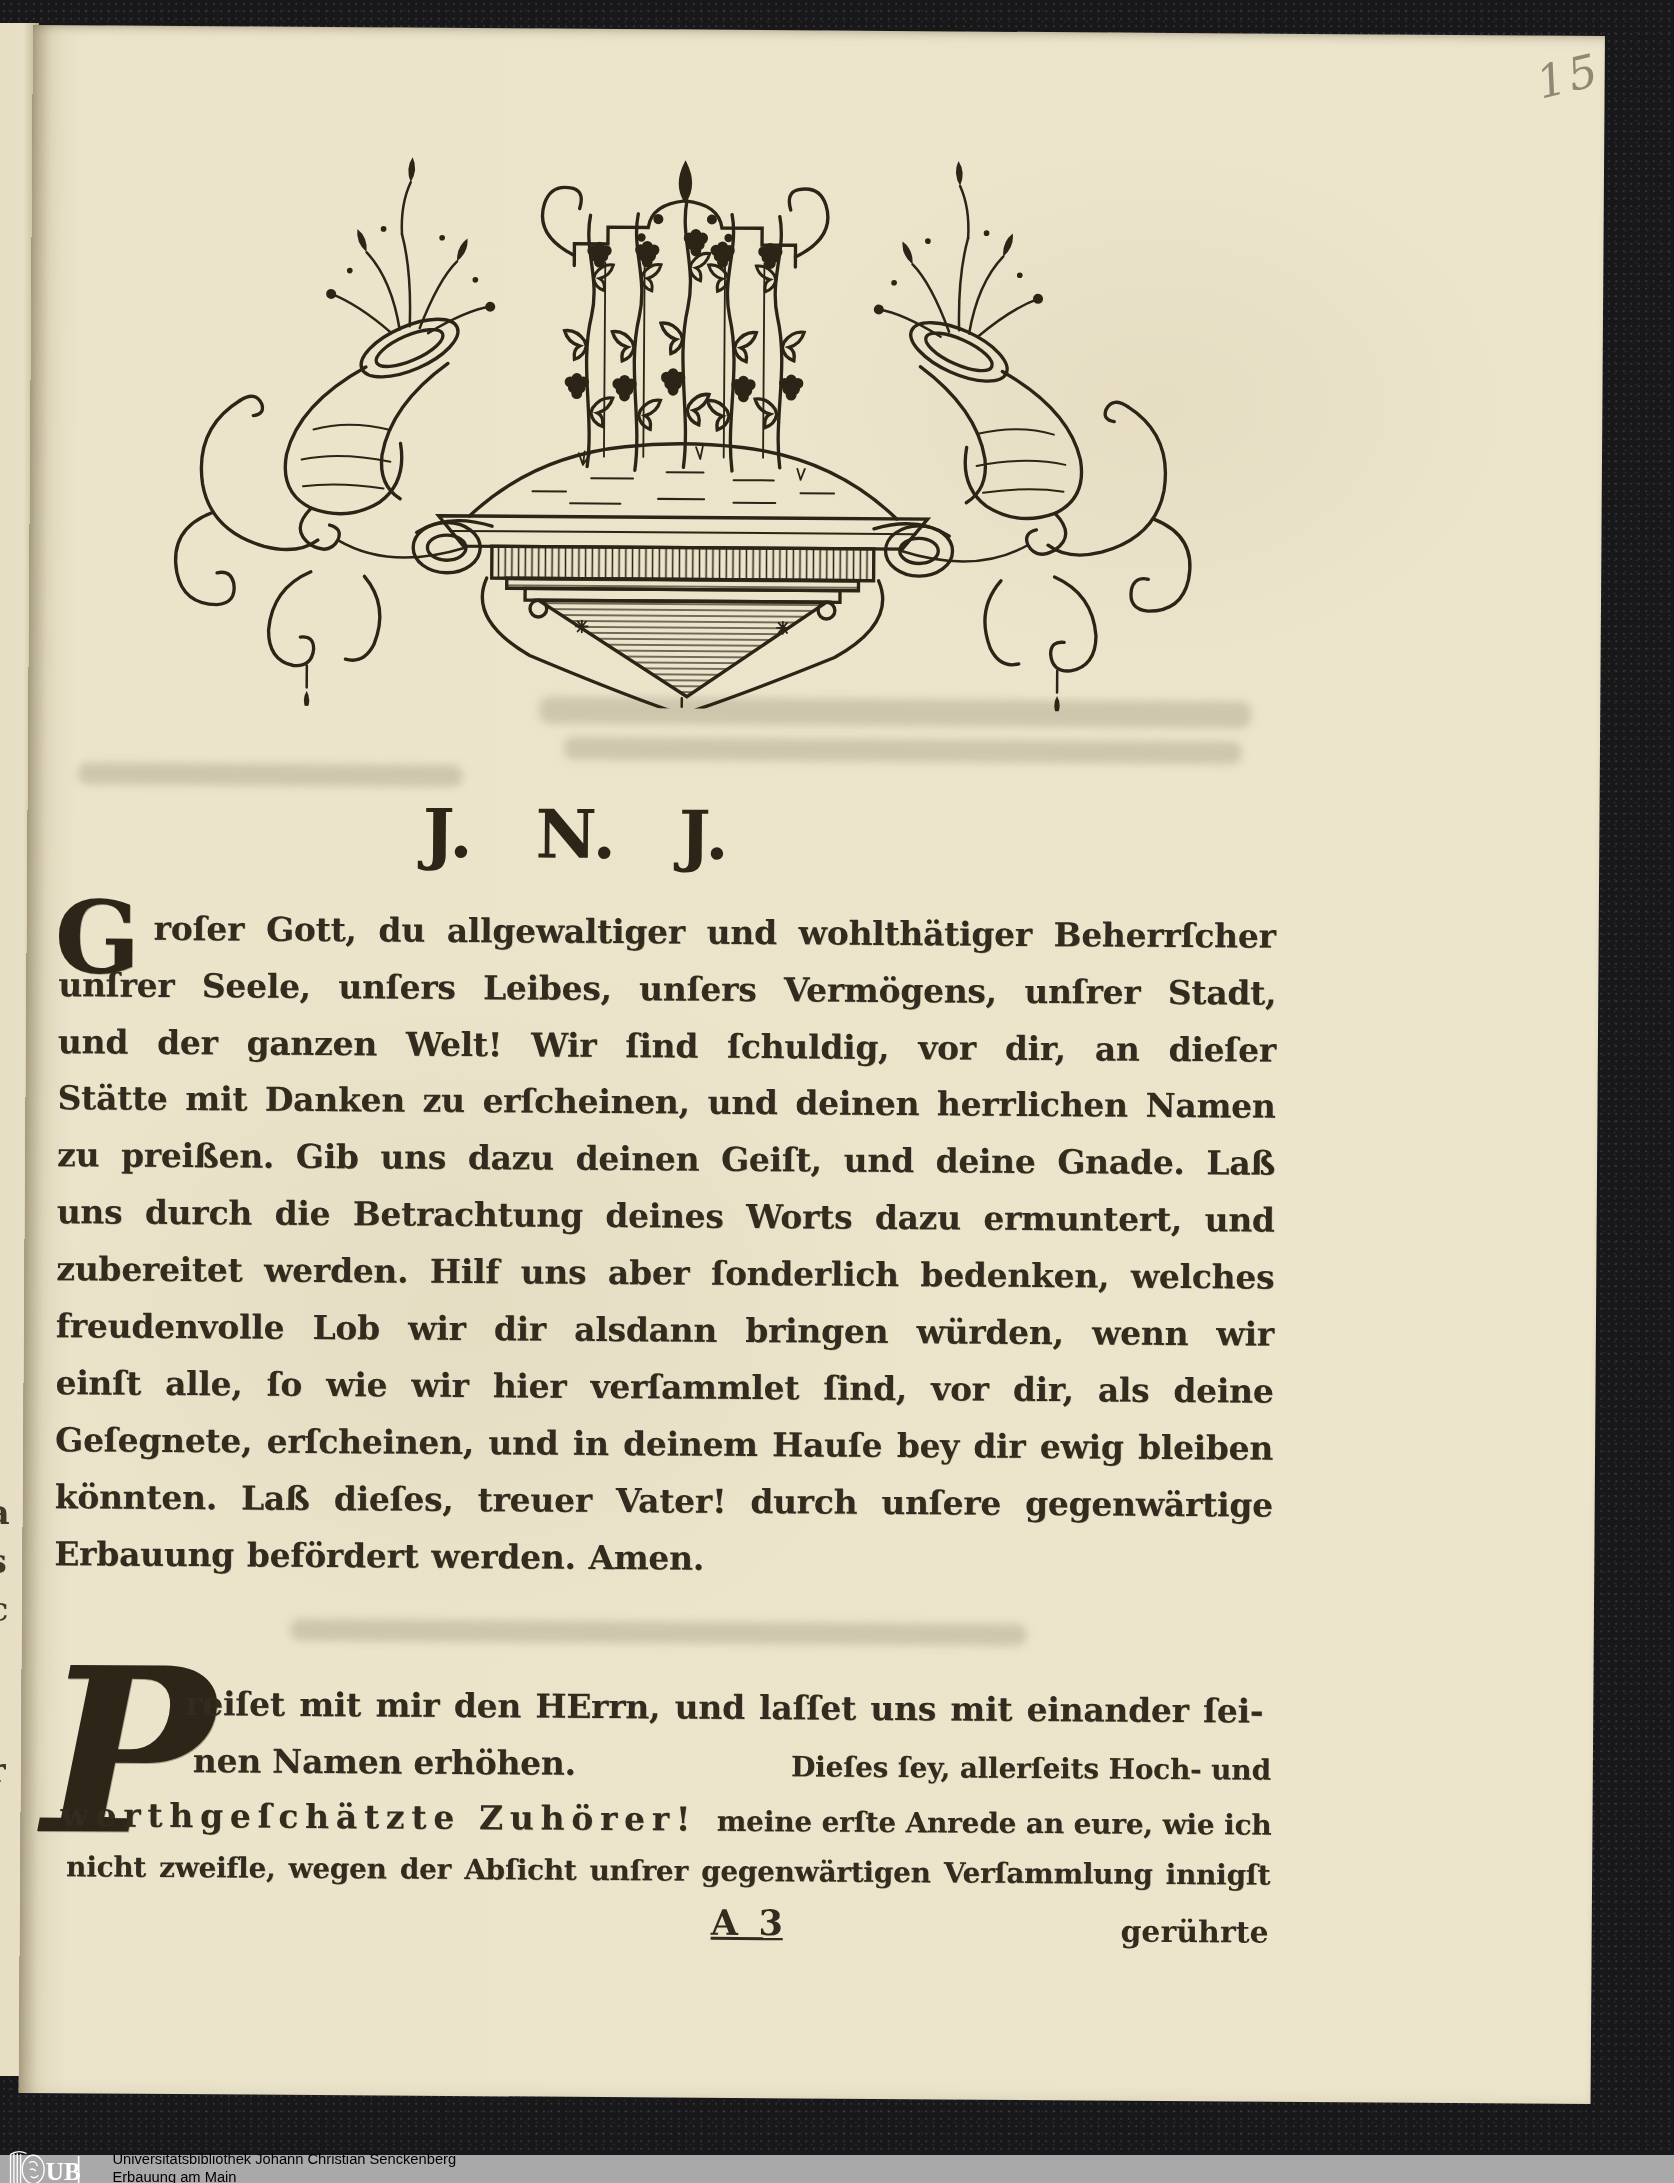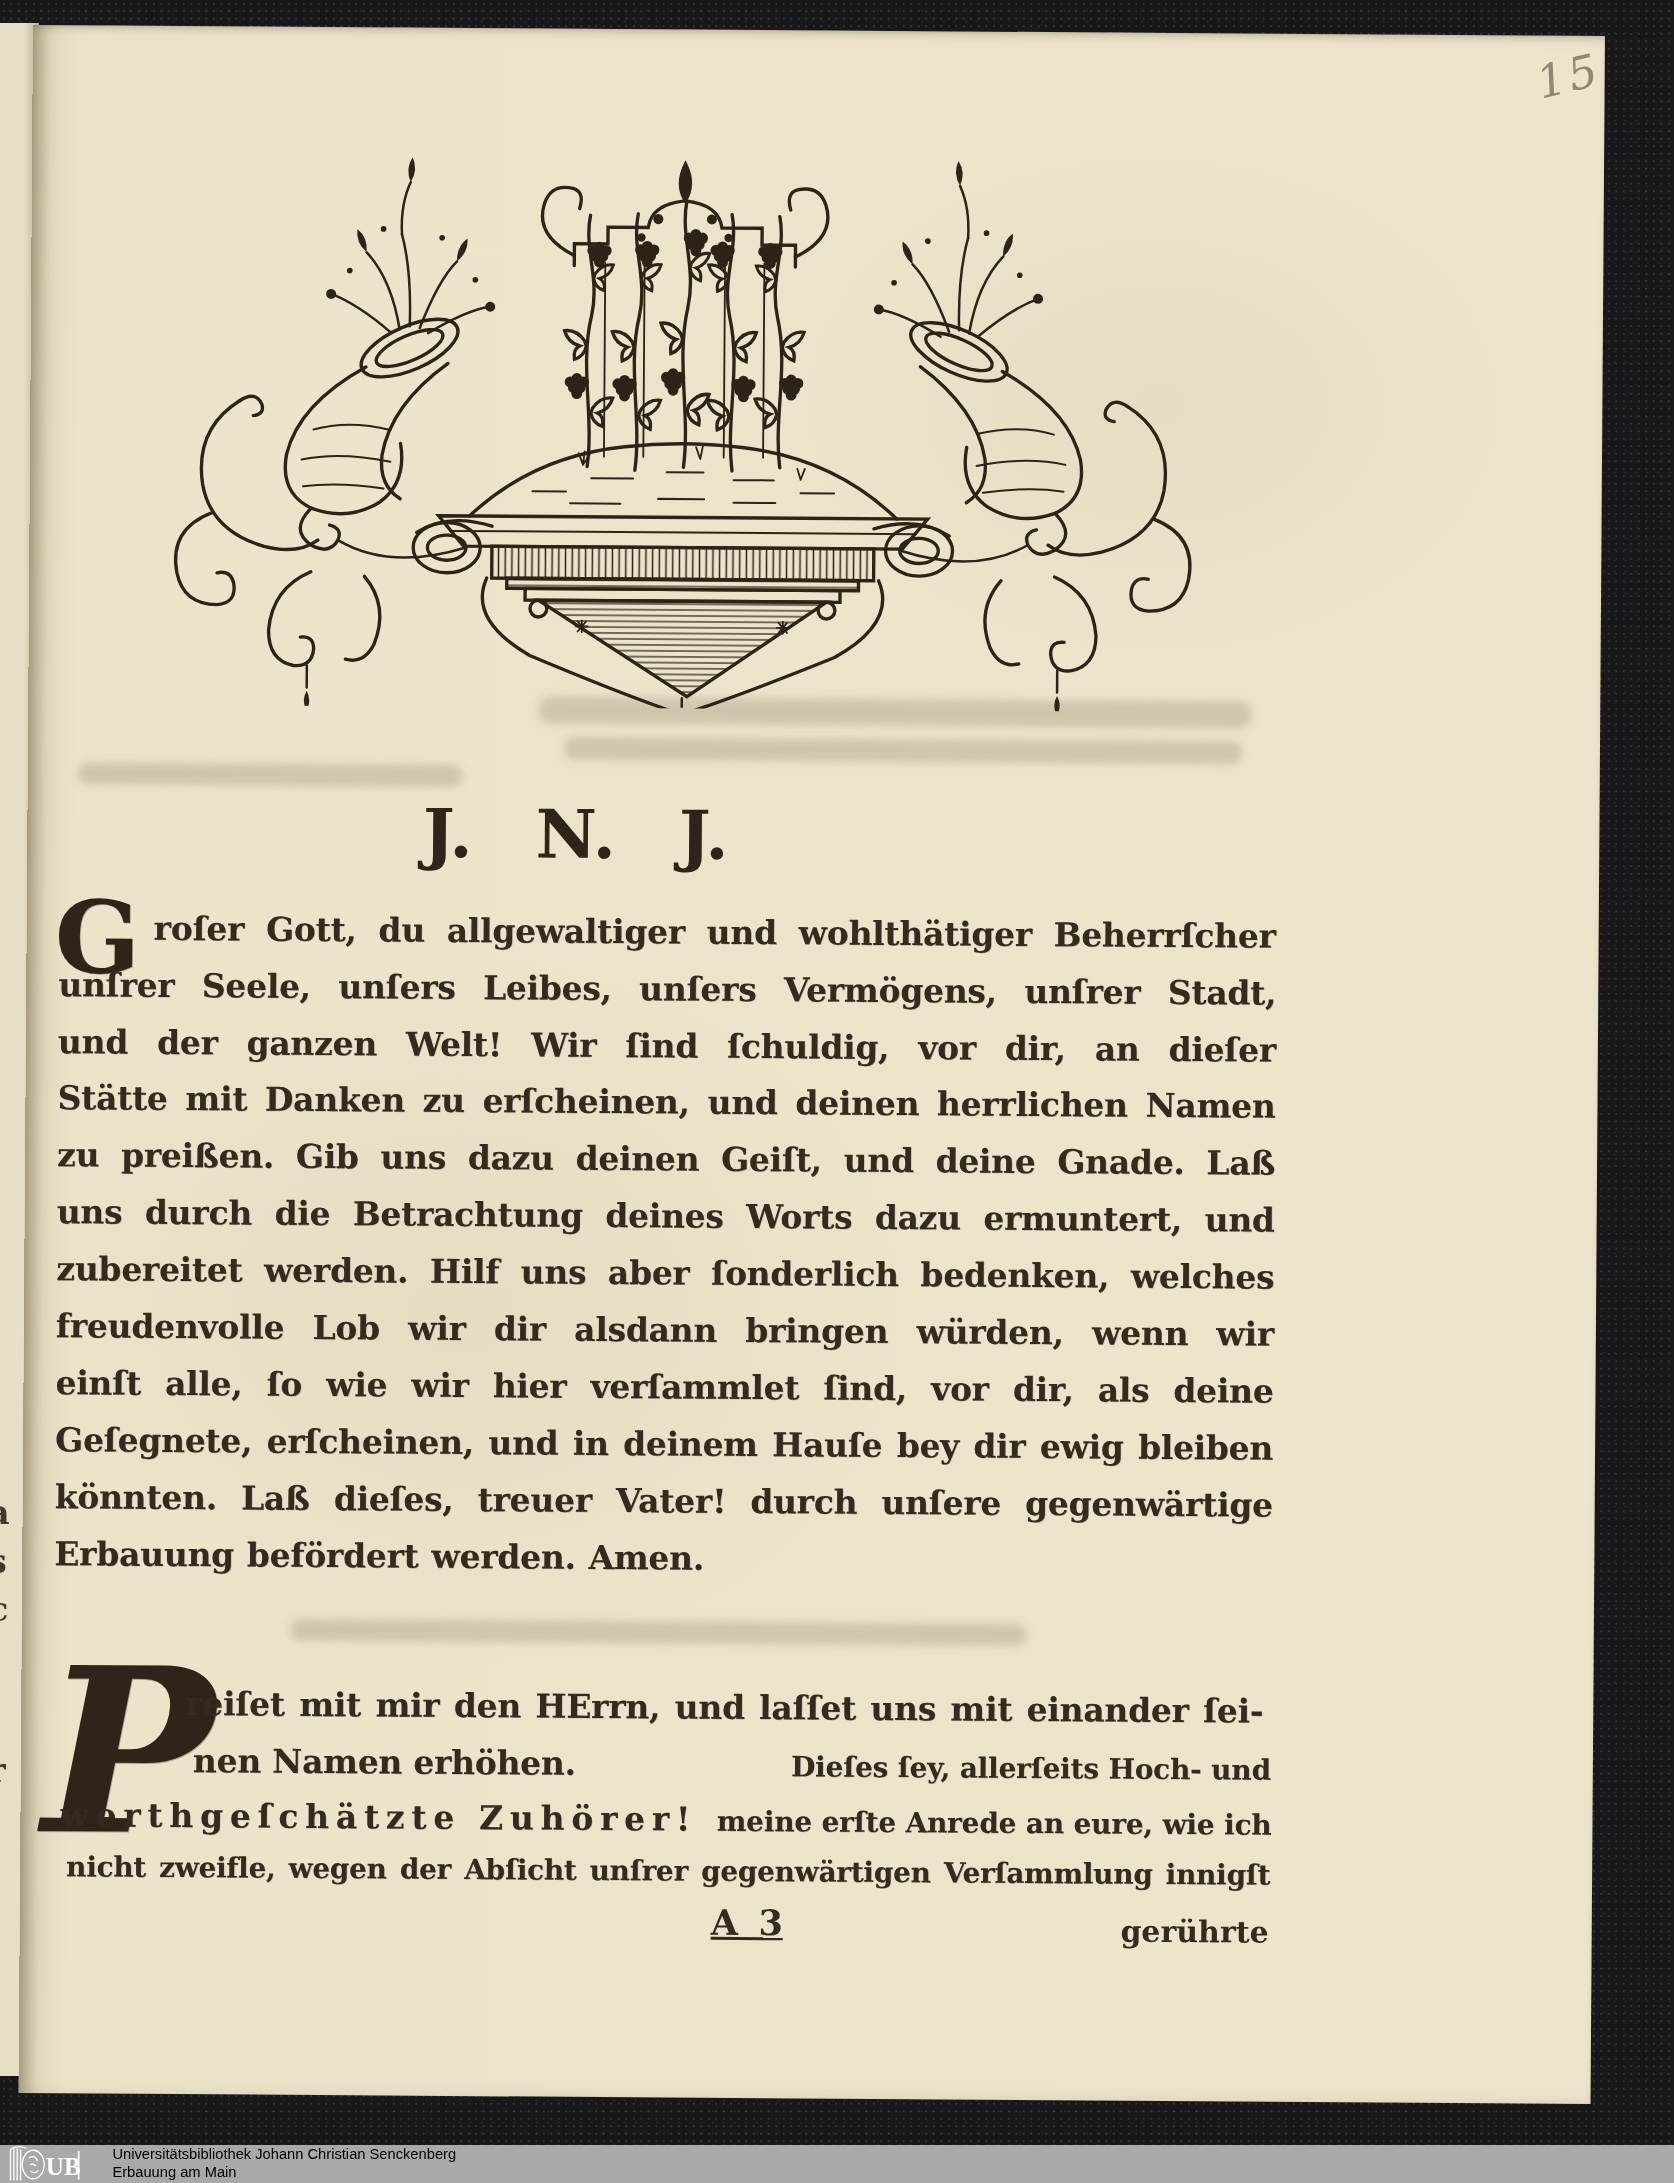--- a/index.html
+++ b/index.html
@@ -61,21 +61,21 @@
   .t-spaced{font:700 33px/1 "DejaVu Serif",serif;letter-spacing:6.7px;}
   .sigmark{
     position:absolute;left:691px;top:1875px;
     font:700 35px/1 "DejaVu Serif",serif;color:#332b1e;word-spacing:8.4px;text-decoration:underline;
   }
   .catchword{
     position:absolute;right:323px;top:1884px;
     font:700 30px/1 "DejaVu Serif",serif;color:#332b1e;
   }
   .footer{
-    position:absolute;left:0;bottom:0;width:1674px;height:38px;
+    position:absolute;left:0;bottom:0;width:1674px;height:28px;
     background:#a9a9a9;display:flex;align-items:center;z-index:6;
   }
   .footer .logo{margin-left:8.4px;flex:0 0 auto;}
   .footer .libtext{
     margin-left:30px;color:#000000;
     font:14.7px/1.22 "Liberation Sans",sans-serif;
   }
 </style>
 </head>
 <body>

